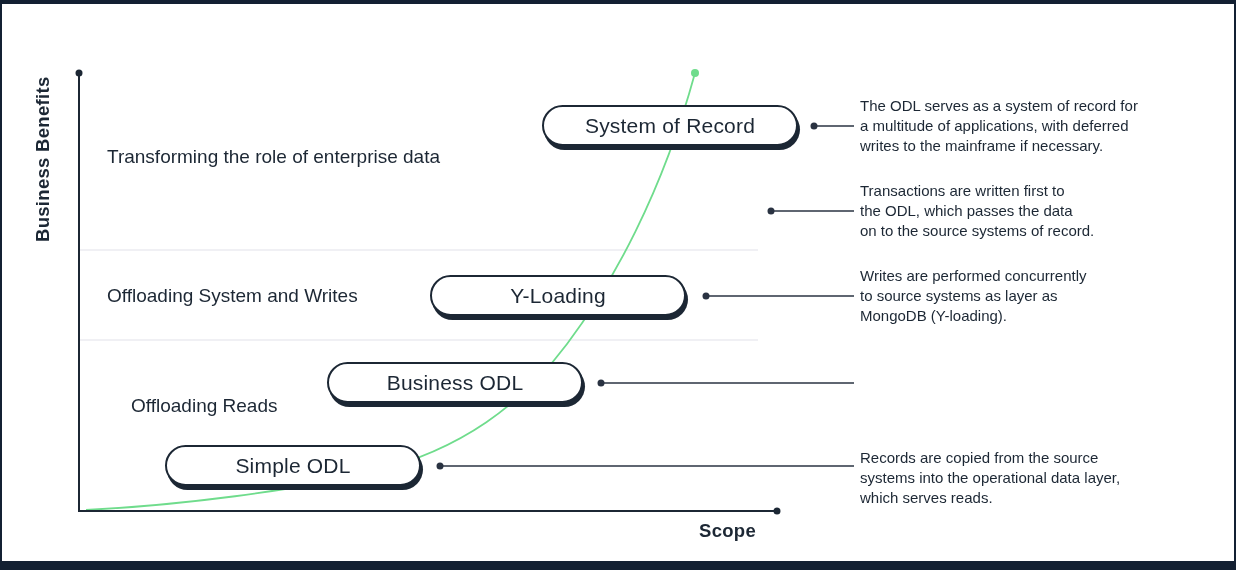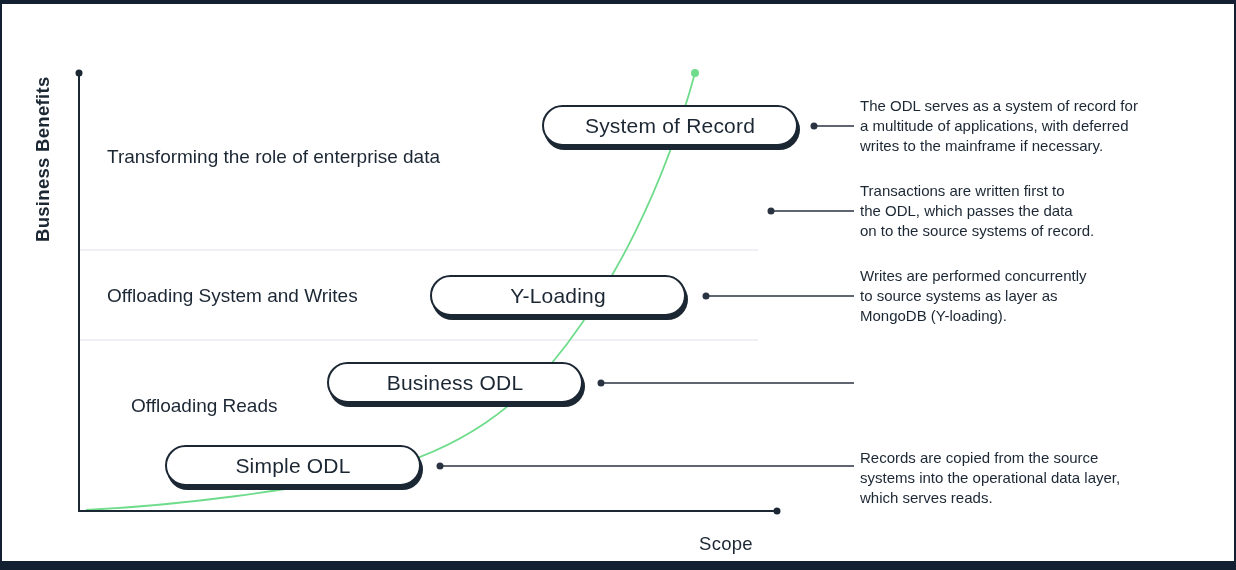--- a/index.html
+++ b/index.html
@@ -45,23 +45,23 @@
     font-weight: 700;
     letter-spacing: 0.3px;
     text-align: center;
     z-index: 2;
     color: var(--ink, #1c2734);
   }
 
   .x-axis-label {
     position: absolute;
     left: 697px;
-    top: 529px;
+    top: 516px;
     font-size: 18.5px;
-    font-weight: 400;
+    font-weight: 700;
     letter-spacing: 0.3px;
     z-index: 2;
     color: var(--ink, #1c2734);
   }
 
   .band-label {
     position: absolute;
     left: 105px;
     font-size: 19px;
     color: var(--ink, #1c2734);

